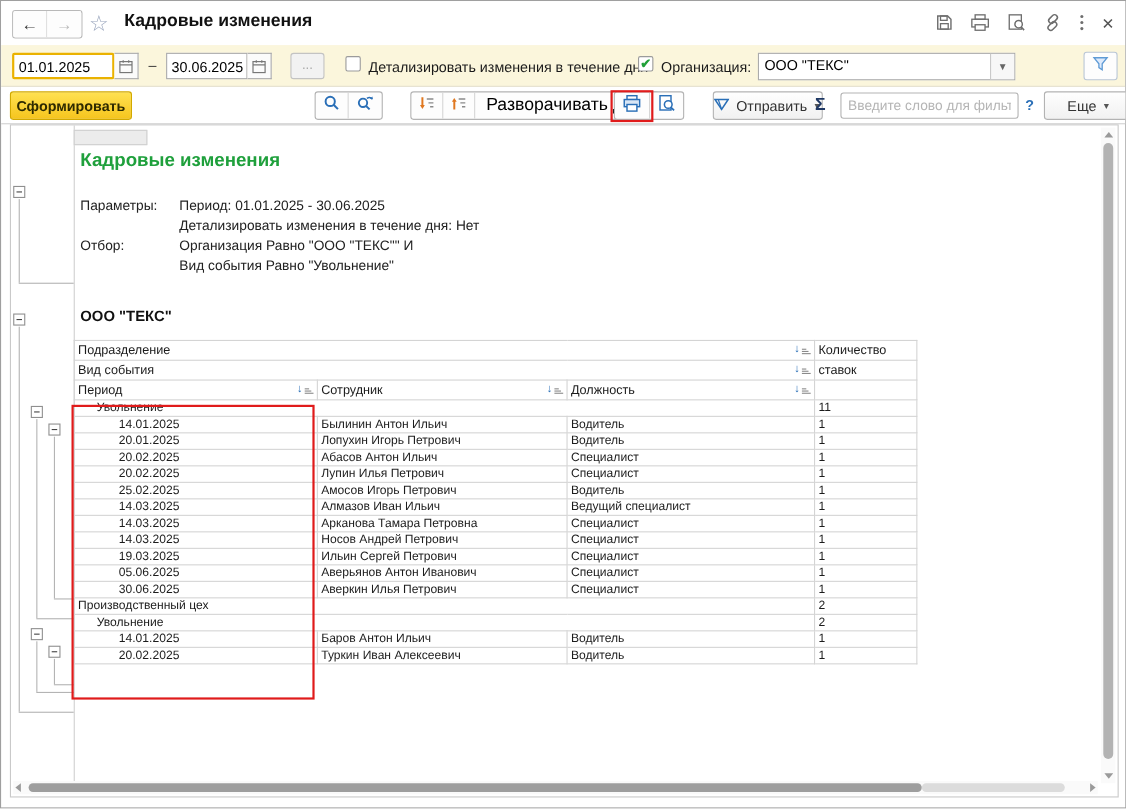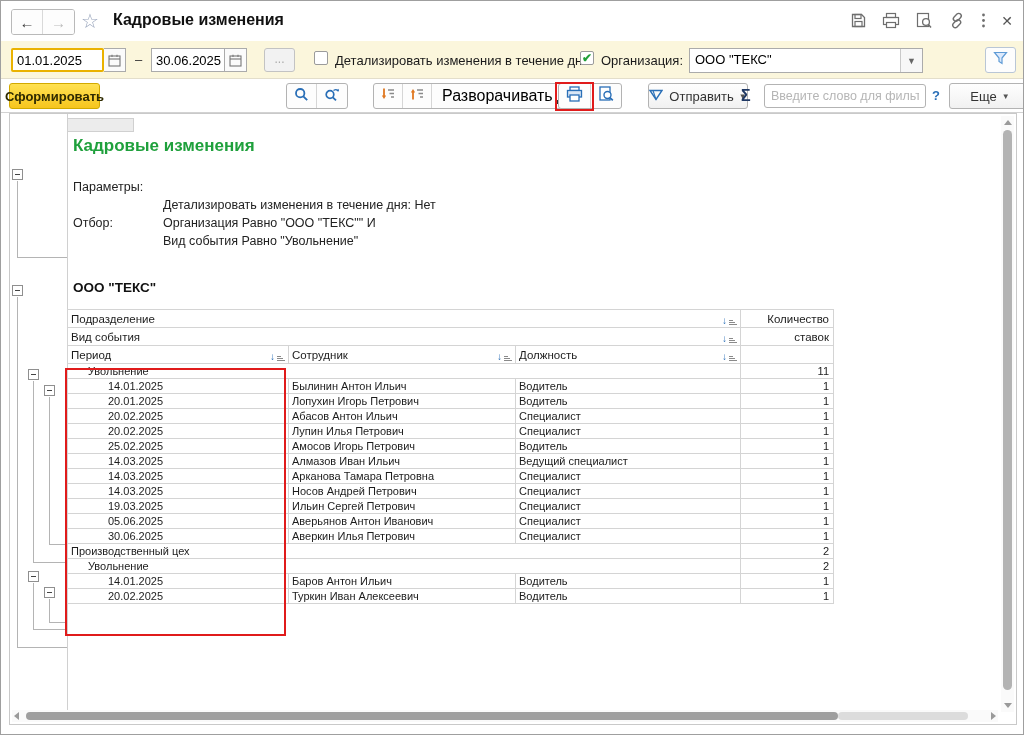--- a/index.html
+++ b/index.html
@@ -55,22 +55,22 @@
   .params{position:absolute;left:63px;top:64px;font-size:12.5px;color:#222;line-height:18px}
   .params .prow{display:flex}
   .params .plabel{width:90px}
   .orghdr{position:absolute;left:63px;top:166px;font-size:13.5px;font-weight:bold;color:#111}
 
   
   .rtable{position:absolute;left:57px;top:195px;border-collapse:collapse;table-layout:fixed;width:766px;font-size:11px;color:#1c1c1c}
   .rtable td{border:1px solid #d4d4d4;padding:0 3px;white-space:nowrap;overflow:hidden}
   .rtable tr.hdr td{height:18px;font-size:11.5px}
   .rtable tr.drow td{height:15px}
-  .hflex{display:flex;align-items:flex-end;justify-content:space-between}
-  .c-num{text-align:right;padding-right:4px !important}
+  .hflex{display:flex;align-items:flex-start;justify-content:space-between}
+  .c-num{padding-right:4px !important}
   .lvl1{padding-left:3px !important}
   .lvl2{padding-left:20px !important}
   .lvl3{padding-left:40px !important}
   .sorticon{display:inline-flex;align-items:flex-end;gap:2px}
   .sorticon .arr{color:#2a6fb7;font-size:10px;line-height:9px;font-weight:bold}
   .sorticon .bars{display:flex;flex-direction:column;gap:1px;align-items:flex-start}
   .sorticon .bars i{display:block;height:1px;background:#8a8a8a}
   .sorticon .bars i:nth-child(1){width:4px}
   .sorticon .bars i:nth-child(2){width:6px}
   .sorticon .bars i:nth-child(3){width:8px}
@@ -187,21 +187,21 @@
         </div>
     </div>
     <div class="funnelbtn">
       <span><svg width="15" height="14" viewBox="0 0 15 14">
             <path d="M1.5 1.5h12L9 7v5.5L6 10.5V7z" fill="#ddeafc" stroke="#5f9bd5" stroke-width="1.2"></path>
           </svg></span>
     </div>
   </div>
 
   <div class="toolbar">
-    <div class="btn primary" style="left:8px;width:91px">Сформировать</div>
+    <div class="btn primary" style="left:8px;width:111px">Сформировать</div>
     <div class="btngroup" style="left:285px">
       <div class="seg">
           <span><svg width="15" height="15" viewBox="0 0 15 15">
               <circle cx="6.2" cy="6.2" r="4.2" fill="none" stroke="#2a6fb7" stroke-width="1.8"></circle>
               <line x1="9.3" y1="9.3" x2="13.2" y2="13.2" stroke="#2a6fb7" stroke-width="1.9"></line>
             </svg></span>
         </div>
       <div class="seg">
           <span><svg width="16" height="15" viewBox="0 0 16 15">
               <circle cx="6" cy="7.5" r="3.8" fill="none" stroke="#2a6fb7" stroke-width="1.7"></circle>
@@ -270,20 +270,21 @@
 
   <div class="content">
     <div class="repleftline"></div>
     <div class="cornerbox"></div>
 
     <div class="rtitle">Кадровые изменения</div>
 
     <div class="params">
       <div class="prow">
           <span class="plabel">Параметры:</span>
+          <span>Период: 01.01.2025 - 30.06.2025</span>
         </div>
       <div class="prow">
           <span class="plabel"></span>
           <span>Детализировать изменения в течение дня: Нет</span>
         </div>
       <div class="prow">
           <span class="plabel">Отбор:</span>
           <span>Организация Равно "ООО "ТЕКС"" И</span>
         </div>
       <div class="prow">

